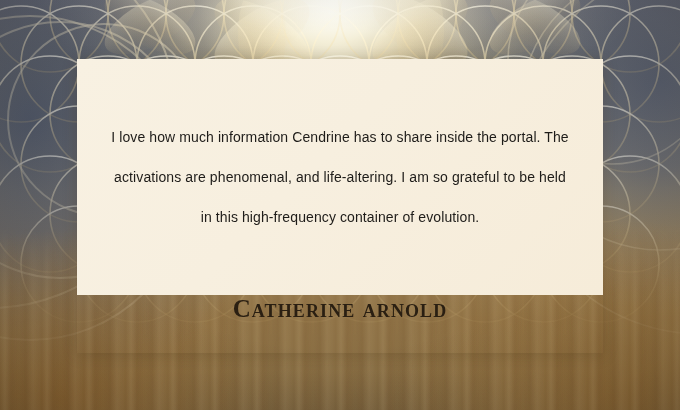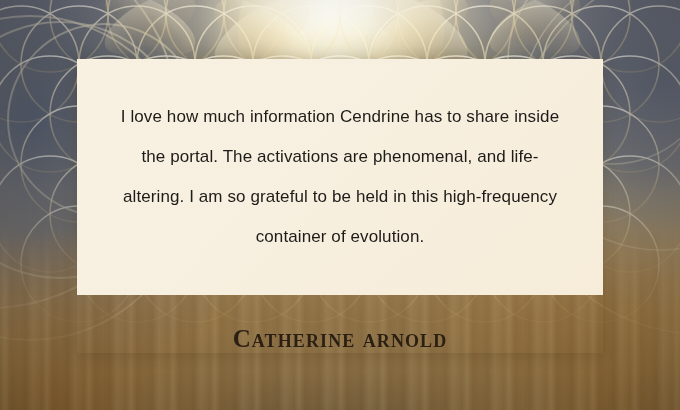--- a/index.html
+++ b/index.html
@@ -148,21 +148,21 @@
     display: flex;
     align-items: center;
     justify-content: center;
   }
 
   .quote-text {
     margin: 0;
     padding: 0 34px;
     text-align: center;
     font-family: "Liberation Sans", sans-serif;
-    font-size: 17px;
+    font-size: 14px;
     line-height: 40px;
     color: #1e1c19;
     letter-spacing: 0.1px;
     font-weight: 400;
     max-width: 470px;
   }
 
   .card-footer {
     position: absolute;
     left: 0;
@@ -171,21 +171,21 @@
     height: 58px;
     background: linear-gradient(100deg,
         #e9d49a 0%,
         #f0df b0 0%,
         #f1e0af 18%,
         #ecd79c 42%,
         #e7cf90 66%,
         #e9d297 86%,
         #e4c886 100%);
     display: flex;
-    align-items: flex-end;
+    align-items: flex-start;
     justify-content: center;
   }
 
   .author-name {
     font-family: "Liberation Serif", serif;
     font-size: 25px;
     font-weight: 700;
     color: #2a1f12;
     letter-spacing: 1.1px;
     font-variant: small-caps;

